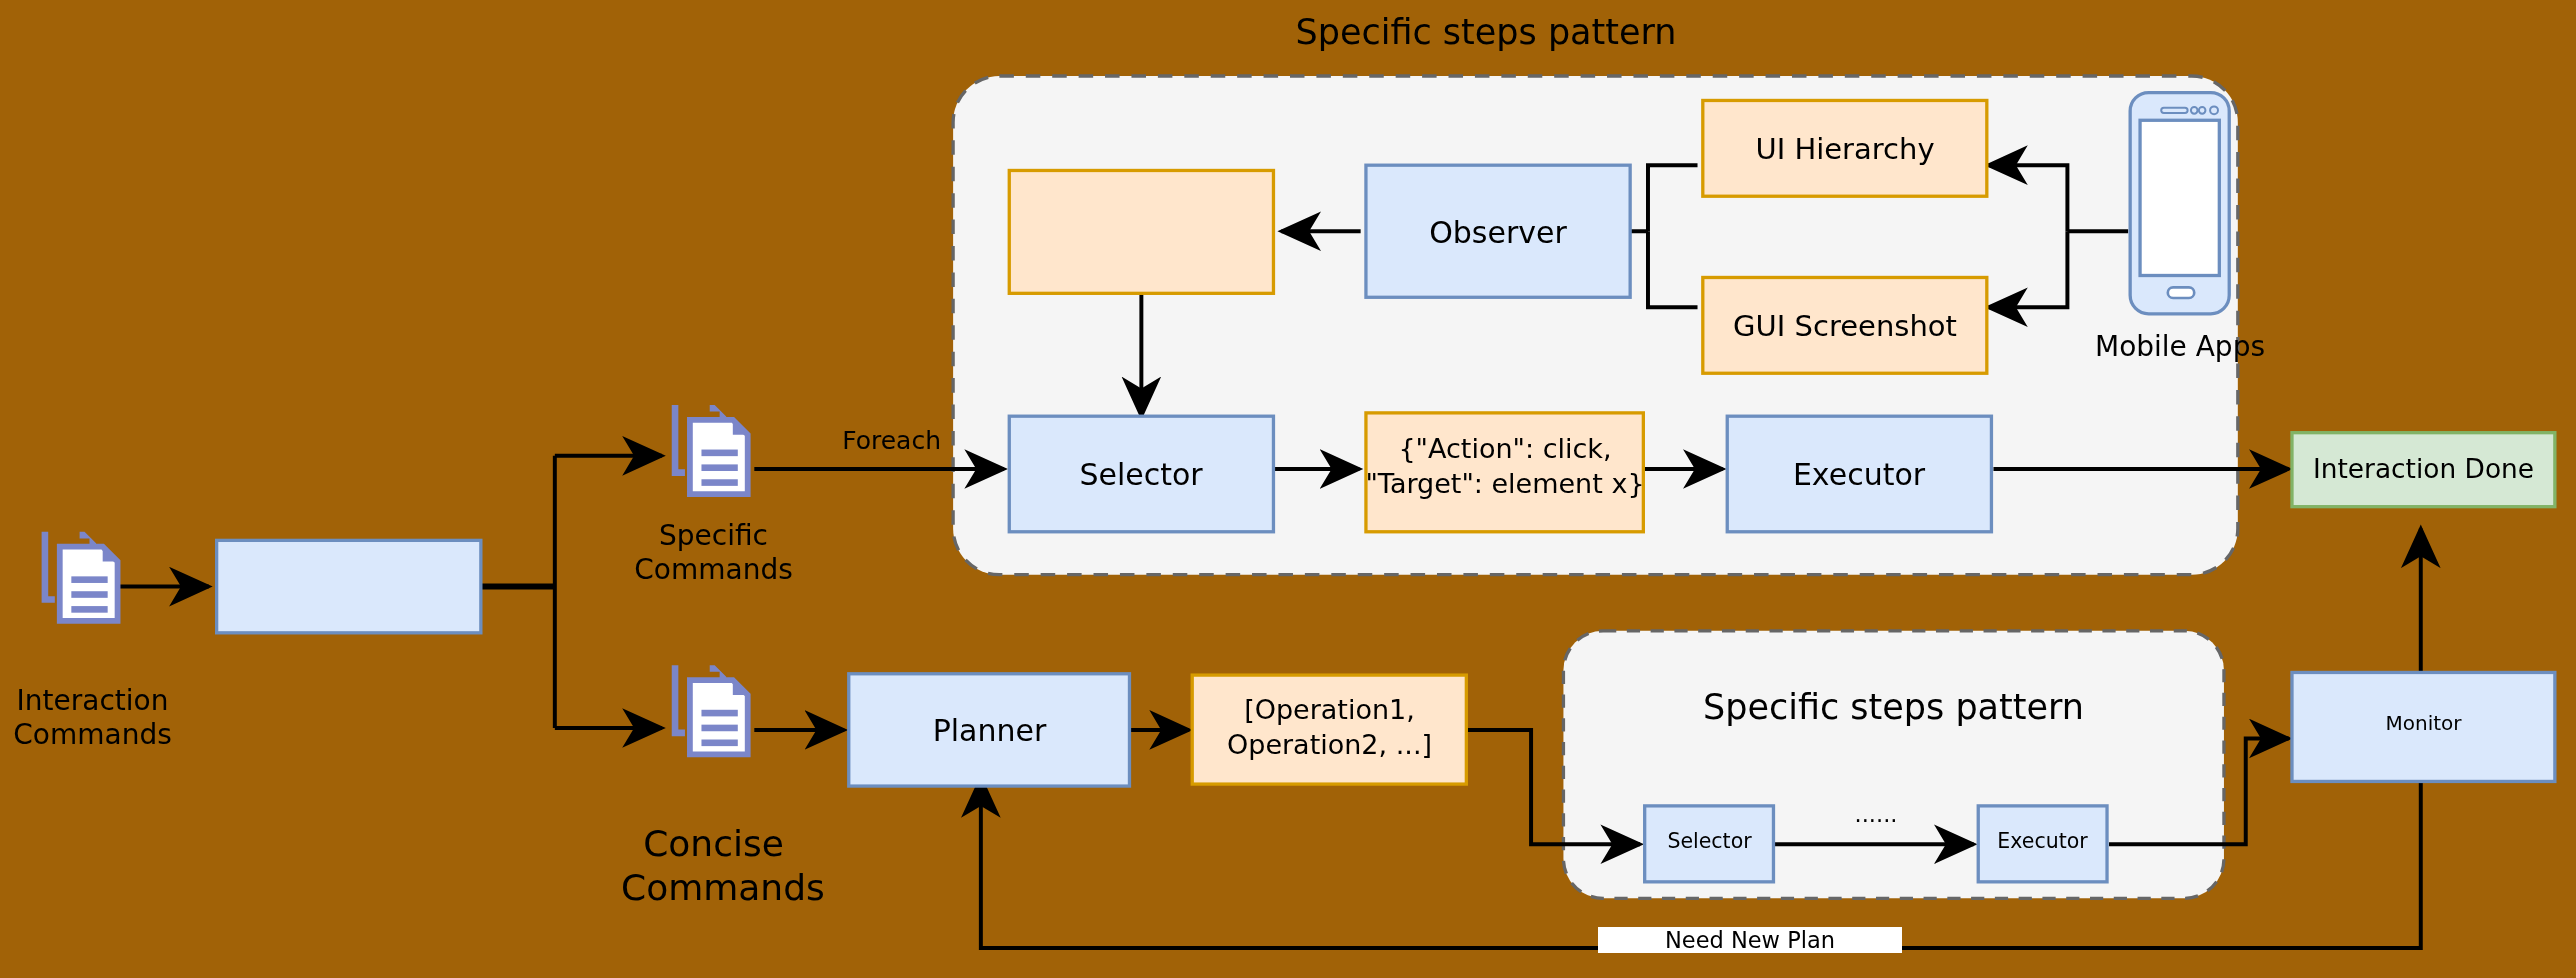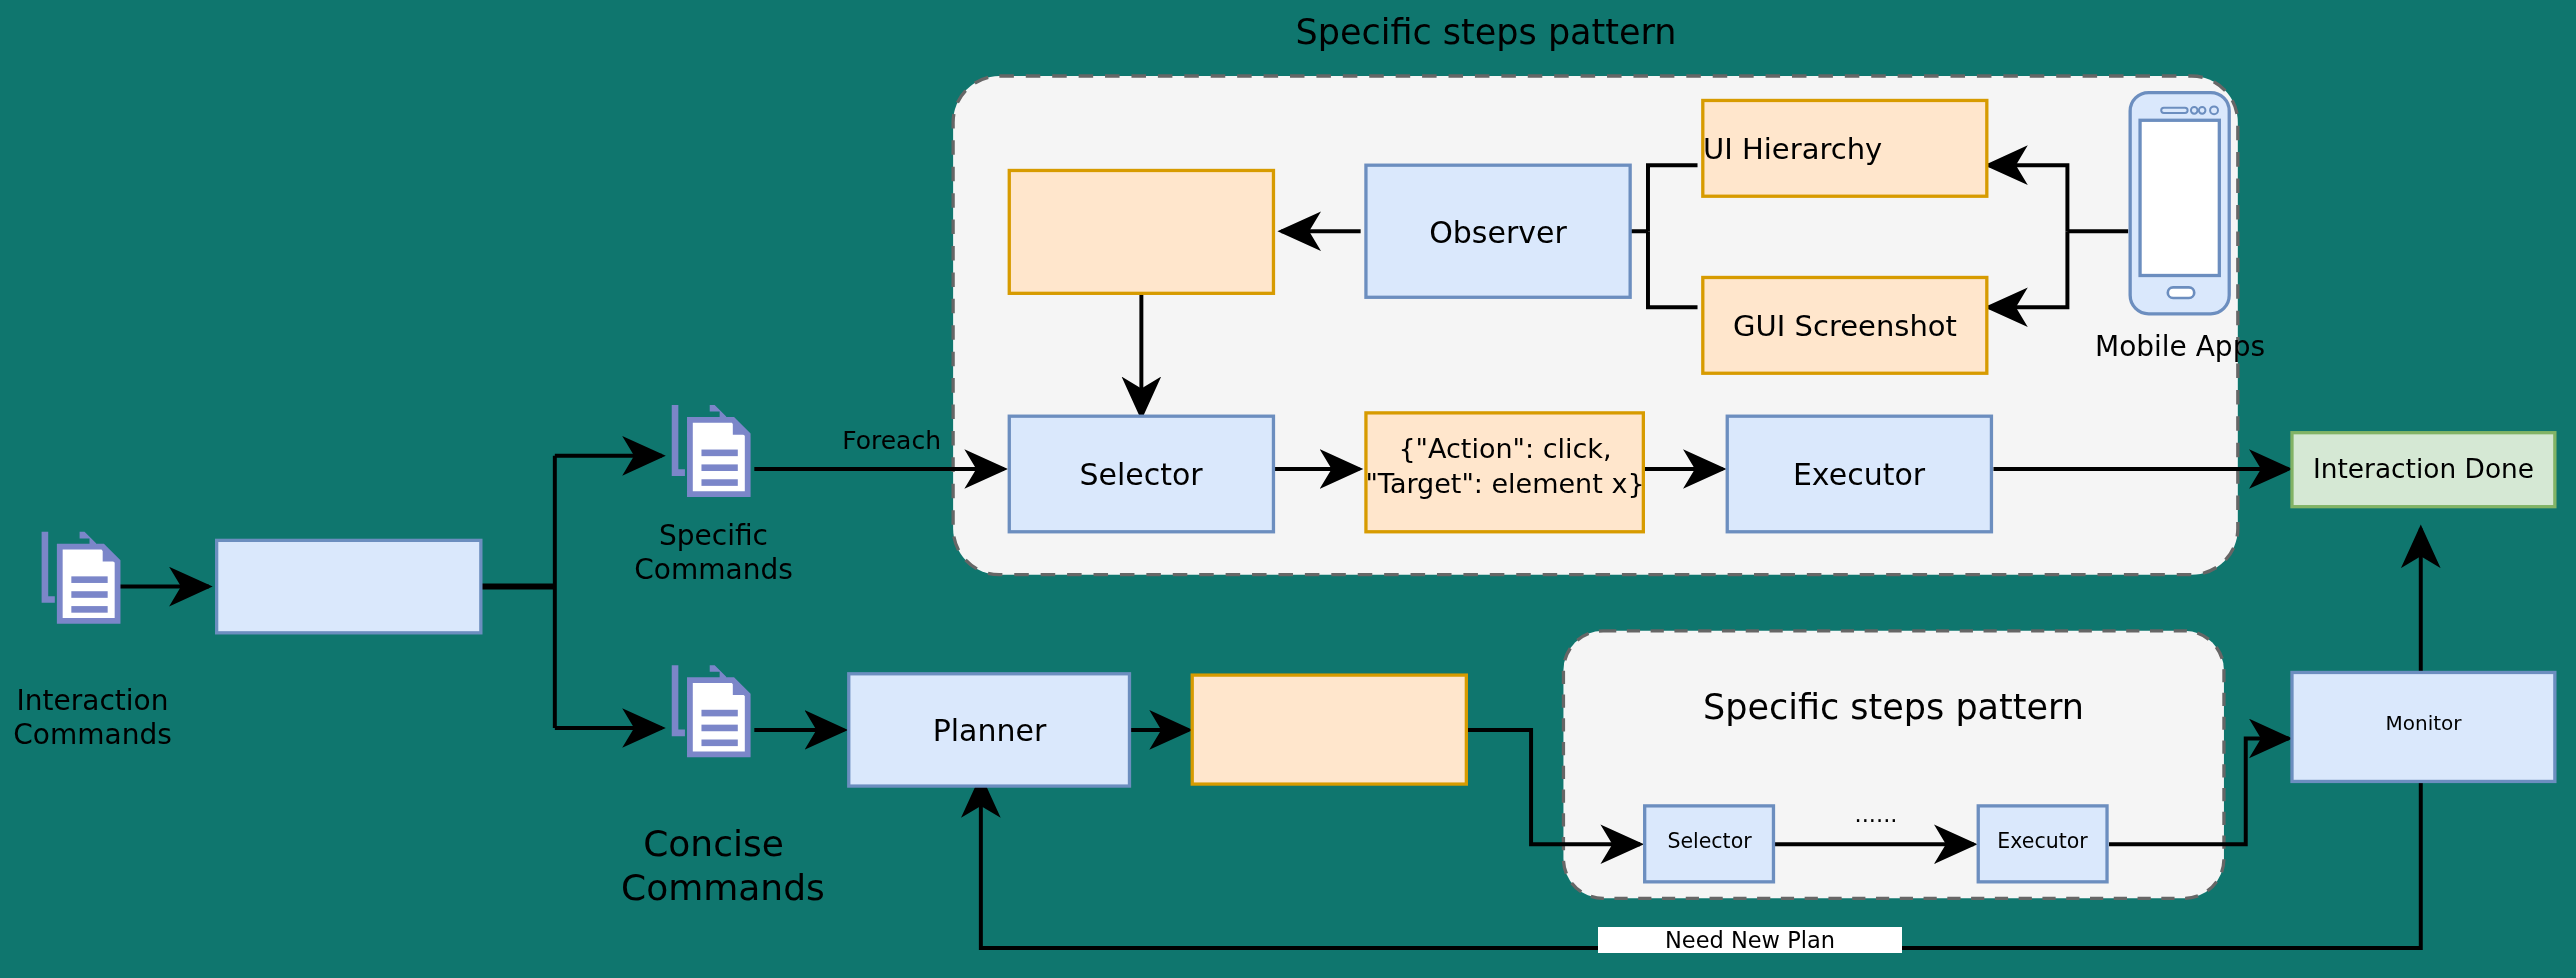--- a/index.html
+++ b/index.html
@@ -1,18 +1,18 @@
 <!DOCTYPE html>
 <html style="font-size:10.6px"><head>
 <meta charset="utf-8">
 <style>
   html,body{margin:0;padding:0;background:#ffffff;}
   body{width:2576px;height:979px;overflow:hidden;
        font-family:"DejaVu Sans", sans-serif;}
-  #stage{position:relative;width:2576px;height:979px;background:#0f766e;}
+  #stage{position:relative;width:2576px;height:979px;background:#a16207;}
   svg.layer{position:absolute;left:0;top:0;width:2576px;height:979px;}
 </style>
 </head>
 <body>
 
 <div id="stage">
 
   <svg class="layer" viewBox="0 0 3900 1482">
     <defs>
       <marker id="ah" markerWidth="12" markerHeight="12" refX="10" refY="5" orient="auto" markerUnits="strokeWidth">
@@ -152,39 +152,43 @@
   <div style="position:absolute;left:621px;top:779px;width:185px;text-align:center;font-size:36px;line-height:1.22;color:#000;margin-top:43px;">
     <div>Concise</div>
     <div>Commands</div>
   </div>
 
   <div style="position:absolute;left:776px;top:426px;width:165px;text-align:right;font-size:25px;color:#000;">Foreach</div>
 
 
   <div style="position:absolute;left:1366px;top:215px;width:264px;text-align:center;font-size:30px;color:#000;">Observer</div>
 
-  <div style="position:absolute;left:1703px;top:132px;width:284px;text-align:left;font-size:29px;color:#000;">UI Hierarchy</div>
+  <div style="position:absolute;left:1703px;top:132px;width:284px;text-align:center;font-size:29px;color:#000;">UI Hierarchy</div>
 
   <div style="position:absolute;left:1703px;top:309px;width:284px;text-align:center;font-size:29px;color:#000;">GUI Screenshot</div>
 
   <div style="position:absolute;left:2081px;top:330px;width:198px;text-align:center;font-size:28px;color:#000;">Mobile Apps</div>
 
   <div style="position:absolute;left:1009px;top:457px;width:264px;text-align:center;font-size:30px;color:#000;">Selector</div>
 
   <div style="position:absolute;left:1361px;top:431px;width:288px;text-align:center;font-size:27px;line-height:1.3;color:#000;">
     <div>{"Action": click,</div>
     <div>"Target": element x}</div>
   </div>
 
   <div style="position:absolute;left:1727px;top:457px;width:264px;text-align:center;font-size:30px;color:#000;">Executor</div>
 
   <div style="position:absolute;left:2292px;top:453px;width:263px;text-align:center;font-size:26.4px;color:#000;">Interaction Done</div>
 
   <div style="position:absolute;left:849px;top:713px;width:281px;text-align:center;font-size:30px;color:#000;">Planner</div>
 
+  <div style="position:absolute;left:1189px;top:692px;width:281px;text-align:center;font-size:27px;line-height:1.3;color:#000;">
+    <div>[Operation1,</div>
+    <div>Operation2, ...]</div>
+  </div>
 
   <div style="position:absolute;left:1563px;top:687px;width:661px;text-align:center;font-size:35px;color:#000;">Specific steps pattern</div>
 
   <div style="position:absolute;left:1645px;top:829px;width:129px;text-align:center;font-size:20.5px;color:#000;">Selector</div>
 
   <div style="position:absolute;left:1810px;top:801px;width:132px;text-align:center;font-size:22.5px;color:#000;">......</div>
 
   <div style="position:absolute;left:1978px;top:829px;width:129px;text-align:center;font-size:20.5px;color:#000;">Executor</div>
 
   <div style="position:absolute;left:2292px;top:711px;width:263px;text-align:center;font-size:20px;color:#000;">Monitor</div>

